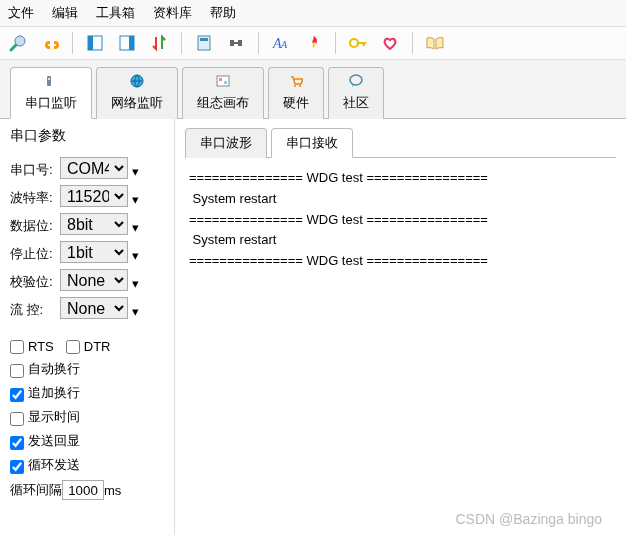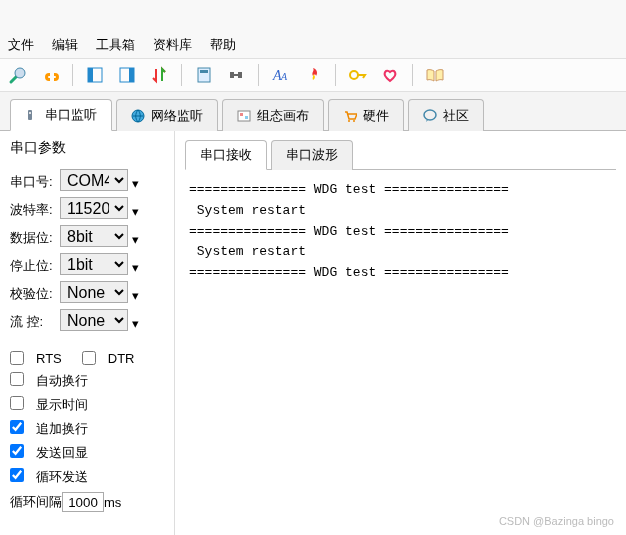--- a/index.html
+++ b/index.html
@@ -1,40 +1,40 @@
 <!DOCTYPE html>
 <html><head>
 <meta charset="utf-8">
 <style>
 * { box-sizing: border-box; margin: 0; padding: 0; }
 body { font-family: "Microsoft YaHei", SimSun, sans-serif; font-size: 13px; background: #fff; color: #000; width: 626px; height: 535px; overflow: hidden; position: relative; }
 .menubar { display: flex; gap: 18px; padding: 4px 8px; background: #f8f8f8; border-bottom: 1px solid #e0e0e0; }
-.menubar span { cursor: default; margin-top: 32px; }
+.menubar span { cursor: default; }
 .toolbar { display: flex; align-items: center; gap: 8px; padding: 4px 6px; background: #fcfcfc; border-bottom: 1px solid #e0e0e0; }
 .toolbar .sep { width: 1px; height: 22px; background: #ccc; margin: 0 2px; }
 .toolbar .tbtn { width: 24px; height: 24px; display: flex; align-items: center; justify-content: center; cursor: pointer; }
 .tabbar { display: flex; padding: 6px 10px 0; background: #f4f4f4; border-bottom: 1px solid #bbb; }
-.tab { display: flex; align-items: center; gap: 6px; padding: 6px 14px; border: 1px solid #bbb; border-bottom: none; border-radius: 4px 4px 0 0; background: #f0f0f0; margin-right: 4px; cursor: pointer; position: relative; top: 1px; }
+.tab { display: flex; align-items: center; gap: 6px; padding: 6px 14px; border: 1px solid #bbb; border-bottom: none; border-radius: 4px 4px 0 0; background: #f0f0f0; margin-right: 4px; cursor: pointer; position: relative; top: 1px; flex-direction: column; }
 .tab.active { background: #fff; border-bottom: 1px solid #fff; }
 .content { display: flex; height: calc(535px - 110px); }
 .sidebar { width: 175px; border-right: 1px solid #ddd; padding: 8px 10px; }
 .sidebar h4 { font-weight: normal; font-size: 14px; margin-bottom: 12px; }
 .param-row { display: flex; align-items: flex-end; gap: 4px; margin-bottom: 6px; }
 .param-row label { width: 46px; white-space: nowrap; }
 .param-row select { width: 68px; height: 22px; border: 1px solid #aaa; font-size: 16px; padding: 0 2px; }
-.cb-row { display: flex; align-items: flex-start; gap: 12px; margin-bottom: 6px; }
+.cb-row { display: flex; align-items: flex-end; gap: 4px; margin-bottom: 6px; }
 .cb-row input[type=checkbox] { width: 14px; height: 14px; }
 .interval-row { display: flex; align-items: center; margin-top: 4px; }
 .interval-row input[type=text] { width: 42px; height: 20px; border: 1px solid #aaa; text-align: center; }
 .main { flex: 1; padding: 8px 10px; }
 .subtabs { display: flex; border-bottom: 1px solid #bbb; }
 .subtab { padding: 5px 14px; border: 1px solid #bbb; border-bottom: none; border-radius: 4px 4px 0 0; background: #f0f0f0; margin-right: 4px; cursor: pointer; position: relative; top: 1px; }
 .subtab.active { background: #fff; border-bottom: 1px solid #fff; }
-.output { font-family: Liberation Mono, monospace; font-size: 13px; padding: 10px 4px; white-space: pre; line-height: 1.6; }
-.watermark { position: absolute; bottom: 8px; right: 12px; color: #bbb; font-size: 11px; }
+.output { font-family: Liberation Sans, sans-serif; font-size: 13px; padding: 10px 4px; white-space: pre; line-height: 1.6; }
+.watermark { position: absolute; bottom: 8px; right: 24px; color: #bbb; font-size: 14px; }
 svg { display: block; }
 </style>
 </head>
 <body>
 
 <div class="menubar">
   <span>文件</span>
   <span>编辑</span>
   <span>工具箱</span>
   <span>资料库</span>
@@ -207,46 +207,46 @@
       <input type="checkbox" style="">
         <span>RTS</span>
       <input type="checkbox" style="margin-left: 8px;">
         <span>DTR</span>
     </div>
     <div class="cb-row">
         <input type="checkbox" style="">
         <span>自动换行</span>
       </div>
     <div class="cb-row">
+        <input type="checkbox" checked="" style="">
+        <span>追加换行</span>
+      </div>
+    <div class="cb-row">
         <input type="checkbox" style="">
         <span>显示时间</span>
-      </div>
-    <div class="cb-row">
-        <input type="checkbox" checked="" style="">
-        <span>追加换行</span>
       </div>
     <div class="cb-row">
         <input type="checkbox" checked="" style="">
         <span>发送回显</span>
       </div>
     <div class="cb-row">
         <input type="checkbox" checked="" style="">
         <span>循环发送</span>
       </div>
     <div class="interval-row">
       <span>循环间隔</span>
       <input type="text" value="1000" style="">
       <span>ms</span>
     </div>
   </div>
 
   <div class="main">
     <div class="subtabs">
+      <div class="subtab">串口波形</div>
       <div class="subtab active">串口接收</div>
-      <div class="subtab">串口波形</div>
     </div>
     <div class="output" id="output">=============== WDG test ================
  System restart
 =============== WDG test ================
  System restart
 =============== WDG test ================</div>
   </div>
 </div>
 
 <div class="watermark">CSDN @Bazinga bingo</div>

